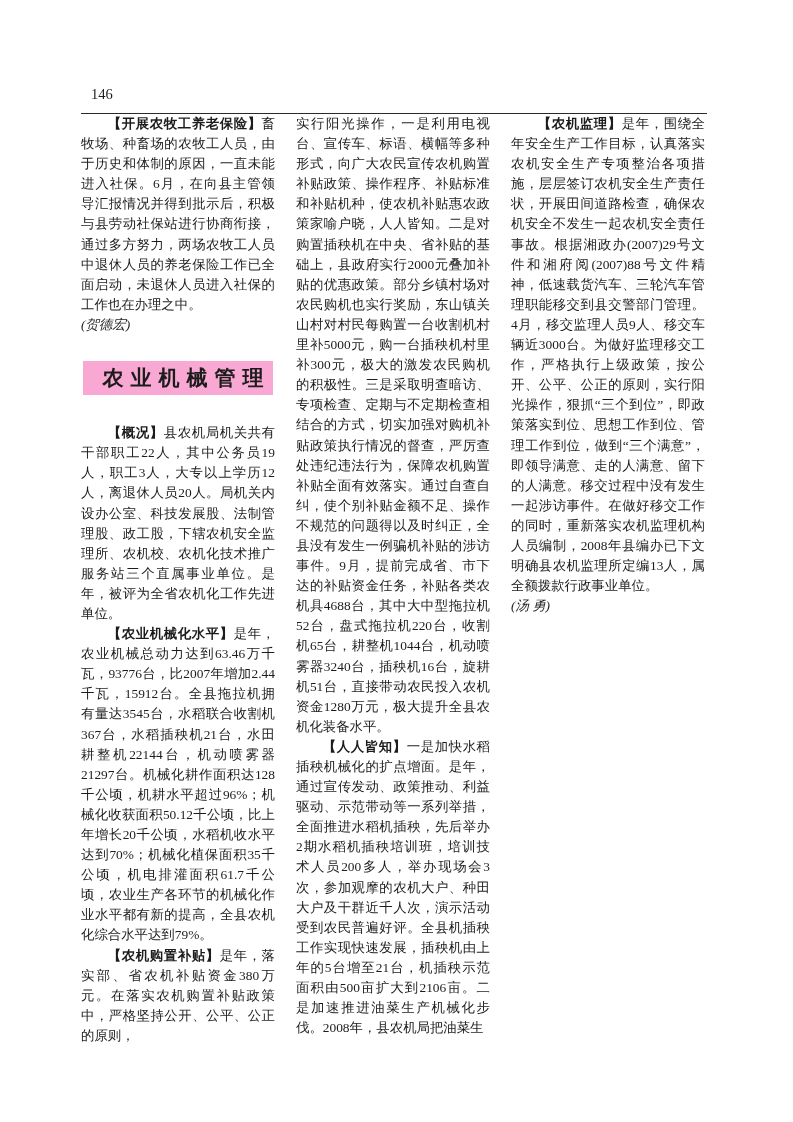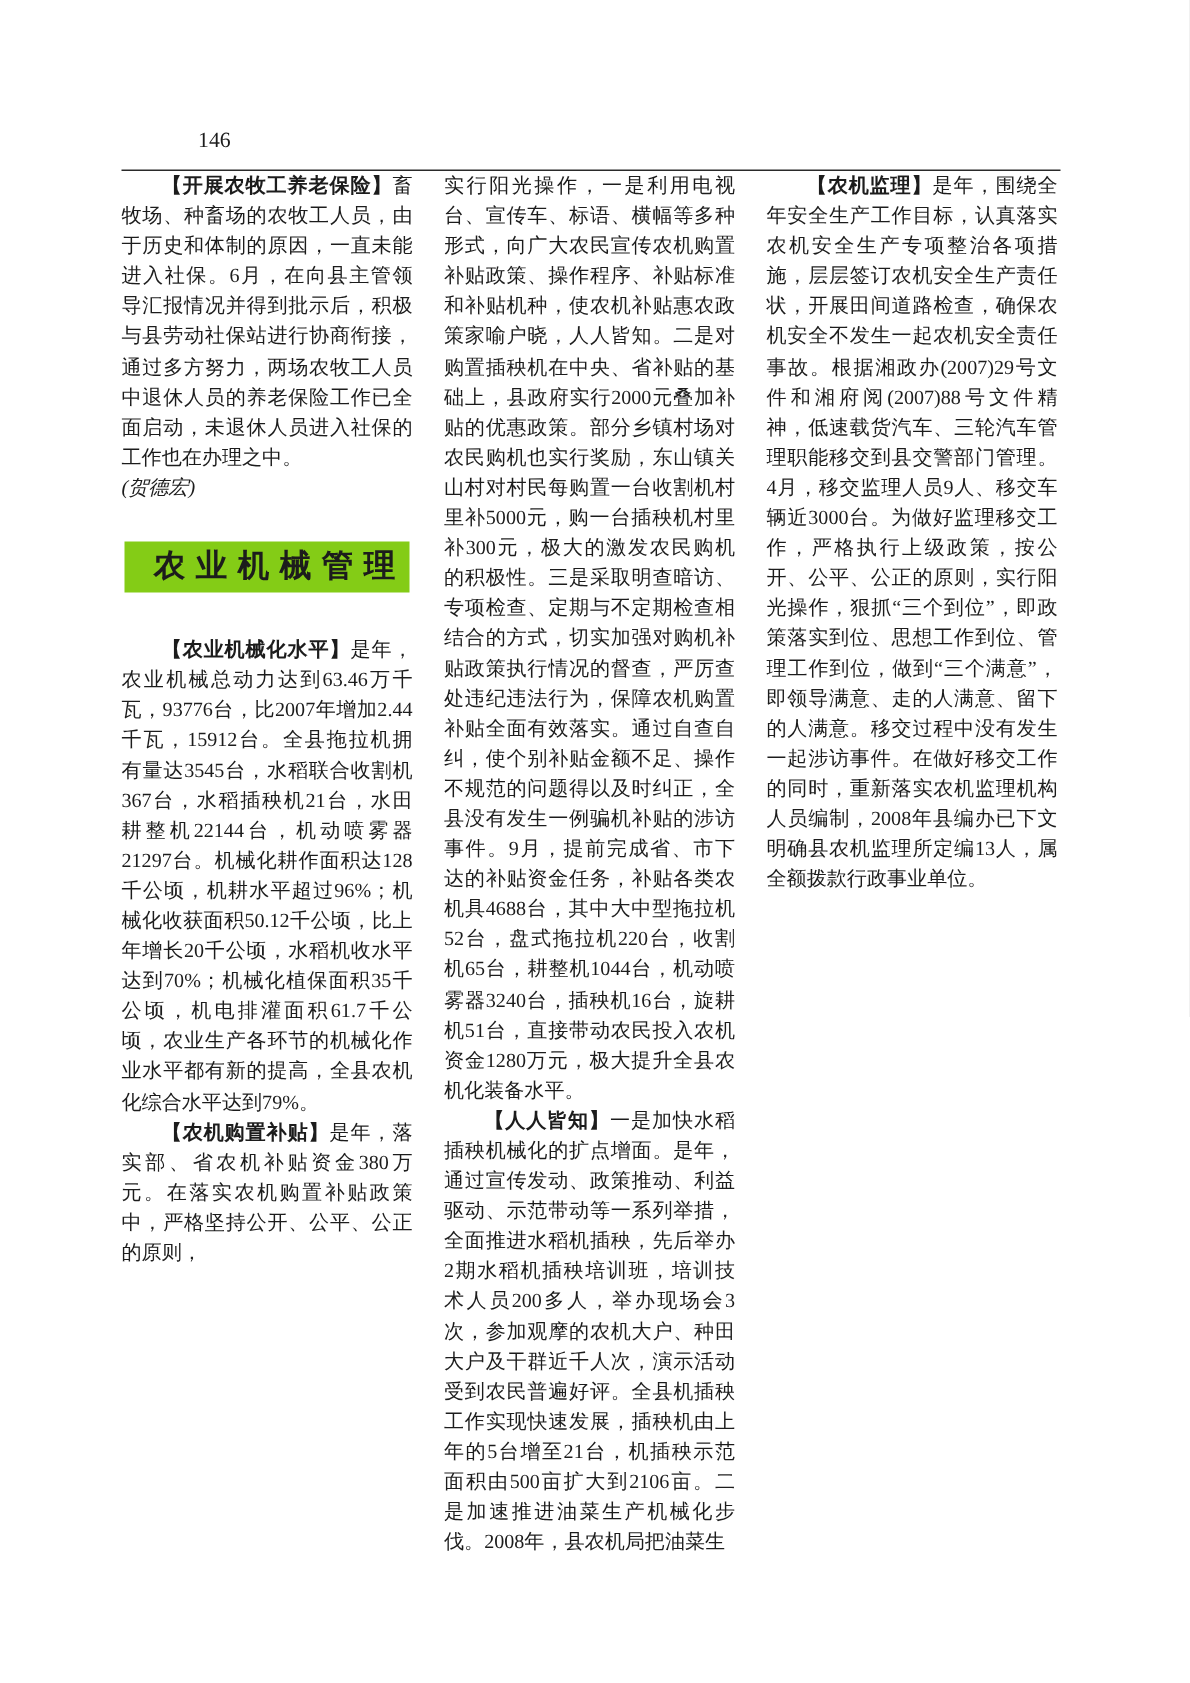--- a/index.html
+++ b/index.html
@@ -22,21 +22,20 @@
   }
   .page-header {
     position: relative;
     height: 22px;
     font-size: 14.5px;
   }
   .page-num {
     position: absolute;
     left: 10px;
     top: 0;
-    margin-left: 41px;
   }
   .book-title {
     display: block;
     text-align: center;
     letter-spacing: 6px;
     font-weight: bold;
   }
   .header-rule {
     border-top: 1.5px solid #2a2a2a;
     margin-top: 5px;
@@ -57,21 +56,21 @@
   .plabel {
     font-family: "Liberation Sans", sans-serif;
     font-weight: bold;
   }
   .attribution {
     text-align: left;
     padding-right: 12px;
     font-style: italic;
   }
   .section-title-box {
-    background: #84cc16;
+    background: #f9a8d4;
     text-align: center;
     font-family: "Liberation Sans", sans-serif;
     font-size: 21px;
     font-weight: bold;
     letter-spacing: 7px;
     padding: 7px 0 7px 17px; 
     margin: 26px 2px 28px 2px;
   }
 </style>
 </head>
@@ -84,28 +83,30 @@
       <span class="page-num">146</span>
     </div>
     <div class="header-rule"></div>
 
     <div class="columns">
 
       <div class="col">
         <p class="para"><span class="plabel">【开展农牧工养老保险】</span><span>畜牧场、种畜场的农牧工人员，由于历史和体制的原因，一直未能进入社保。6月，在向县主管领导汇报情况并得到批示后，积极与县劳动社保站进行协商衔接，通过多方努力，两场农牧工人员中退休人员的养老保险工作已全面启动，未退休人员进入社保的工作也在办理之中。</span></p>
         <p class="attribution">(贺德宏)</p>
         <div class="section-title-box"><span>农业机械管理</span></div>
+        <p class="para"><span class="plabel">【概况】</span><span>县农机局机关共有干部职工22人，其中公务员19人，职工3人，大专以上学历12人，离退休人员20人。局机关内设办公室、科技发展股、法制管理股、政工股，下辖农机安全监理所、农机校、农机化技术推广服务站三个直属事业单位。是年，被评为全省农机化工作先进单位。</span></p>
         <p class="para"><span class="plabel">【农业机械化水平】</span><span>是年，农业机械总动力达到63.46万千瓦，93776台，比2007年增加2.44千瓦，15912台。全县拖拉机拥有量达3545台，水稻联合收割机367台，水稻插秧机21台，水田耕整机22144台，机动喷雾器21297台。机械化耕作面积达128千公顷，机耕水平超过96%；机械化收获面积50.12千公顷，比上年增长20千公顷，水稻机收水平达到70%；机械化植保面积35千公顷，机电排灌面积61.7千公顷，农业生产各环节的机械化作业水平都有新的提高，全县农机化综合水平达到79%。</span></p>
         <p class="para"><span class="plabel">【农机购置补贴】</span><span>是年，落实部、省农机补贴资金380万元。在落实农机购置补贴政策中，严格坚持公开、公平、公正的原则，</span></p>
       </div>
 
       <div class="col">
         <p class="para cont">实行阳光操作，一是利用电视台、宣传车、标语、横幅等多种形式，向广大农民宣传农机购置补贴政策、操作程序、补贴标准和补贴机种，使农机补贴惠农政策家喻户晓，人人皆知。二是对购置插秧机在中央、省补贴的基础上，县政府实行2000元叠加补贴的优惠政策。部分乡镇村场对农民购机也实行奖励，东山镇关山村对村民每购置一台收割机村里补5000元，购一台插秧机村里补300元，极大的激发农民购机的积极性。三是采取明查暗访、专项检查、定期与不定期检查相结合的方式，切实加强对购机补贴政策执行情况的督查，严厉查处违纪违法行为，保障农机购置补贴全面有效落实。通过自查自纠，使个别补贴金额不足、操作不规范的问题得以及时纠正，全县没有发生一例骗机补贴的涉访事件。9月，提前完成省、市下达的补贴资金任务，补贴各类农机具4688台，其中大中型拖拉机52台，盘式拖拉机220台，收割机65台，耕整机1044台，机动喷雾器3240台，插秧机16台，旋耕机51台，直接带动农民投入农机资金1280万元，极大提升全县农机化装备水平。</p>
         <p class="para"><span class="plabel">【人人皆知】</span><span>一是加快水稻插秧机械化的扩点增面。是年，通过宣传发动、政策推动、利益驱动、示范带动等一系列举措，全面推进水稻机插秧，先后举办2期水稻机插秧培训班，培训技术人员200多人，举办现场会3次，参加观摩的农机大户、种田大户及干群近千人次，演示活动受到农民普遍好评。全县机插秧工作实现快速发展，插秧机由上年的5台增至21台，机插秧示范面积由500亩扩大到2106亩。二是加速推进油菜生产机械化步伐。2008年，县农机局把油菜生</span></p>
       </div>
 
       <div class="col">
         <p class="para"><span class="plabel">【农机监理】</span><span>是年，围绕全年安全生产工作目标，认真落实农机安全生产专项整治各项措施，层层签订农机安全生产责任状，开展田间道路检查，确保农机安全不发生一起农机安全责任事故。根据湘政办(2007)29号文件和湘府阅(2007)88号文件精神，低速载货汽车、三轮汽车管理职能移交到县交警部门管理。4月，移交监理人员9人、移交车辆近3000台。为做好监理移交工作，严格执行上级政策，按公开、公平、公正的原则，实行阳光操作，狠抓“三个到位”，即政策落实到位、思想工作到位、管理工作到位，做到“三个满意”，即领导满意、走的人满意、留下的人满意。移交过程中没有发生一起涉访事件。在做好移交工作的同时，重新落实农机监理机构人员编制，2008年县编办已下文明确县农机监理所定编13人，属全额拨款行政事业单位。</span></p>
+        <p class="attribution">(汤  勇)</p>
       </div>
 
     </div>
   </div>
 </div>
 
 </body></html>

